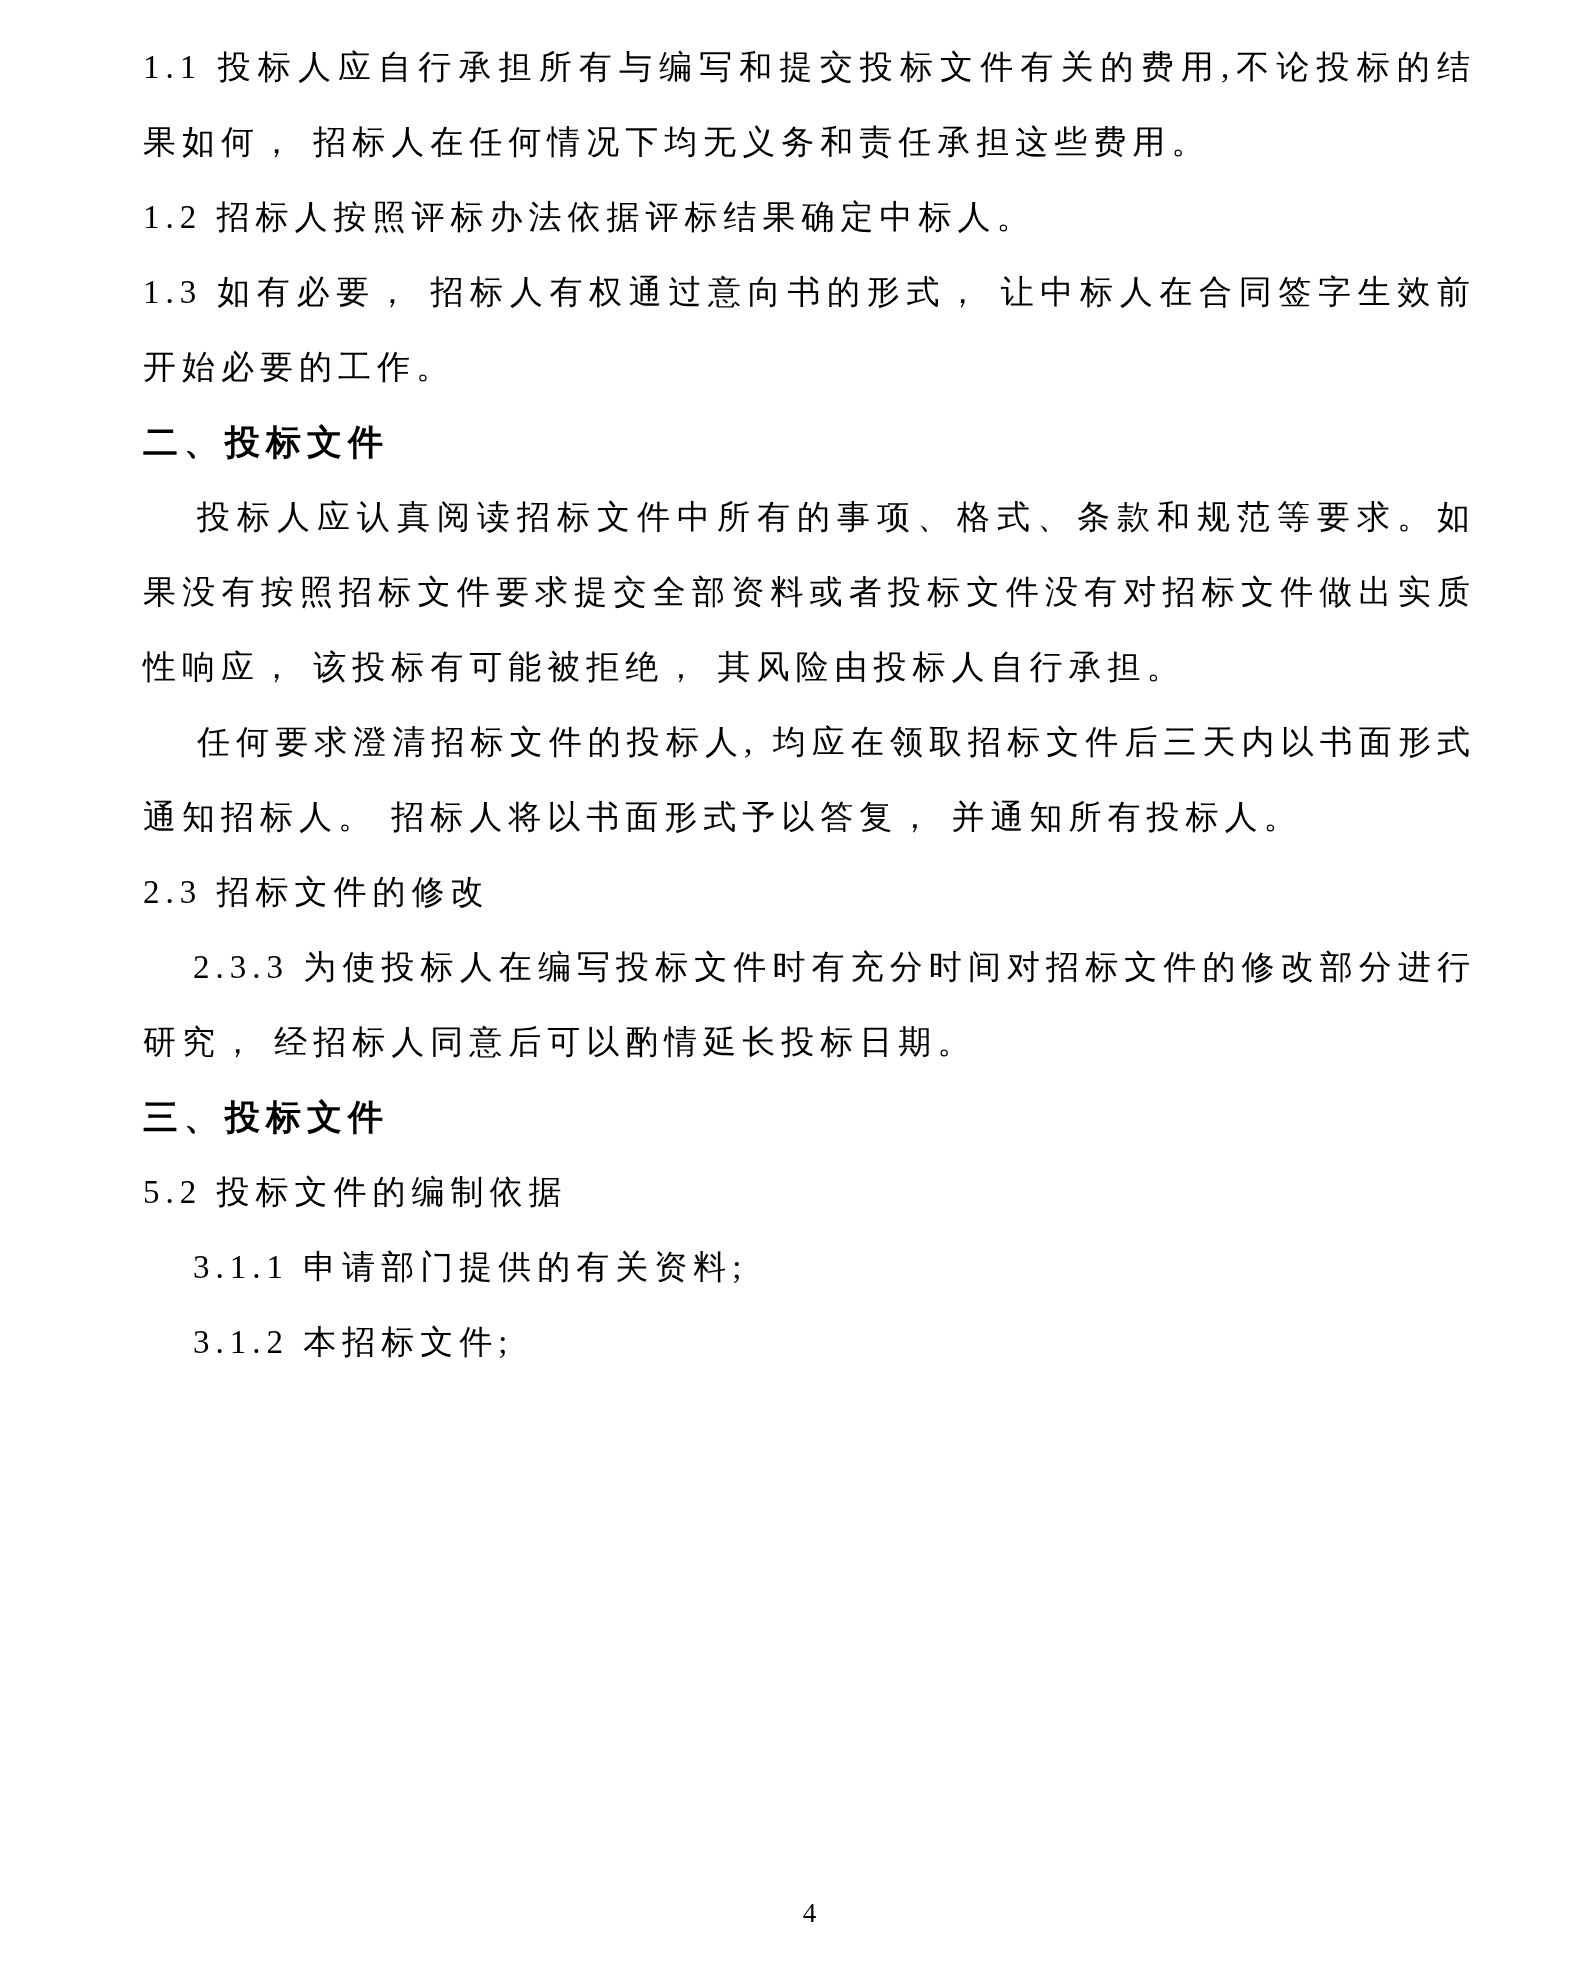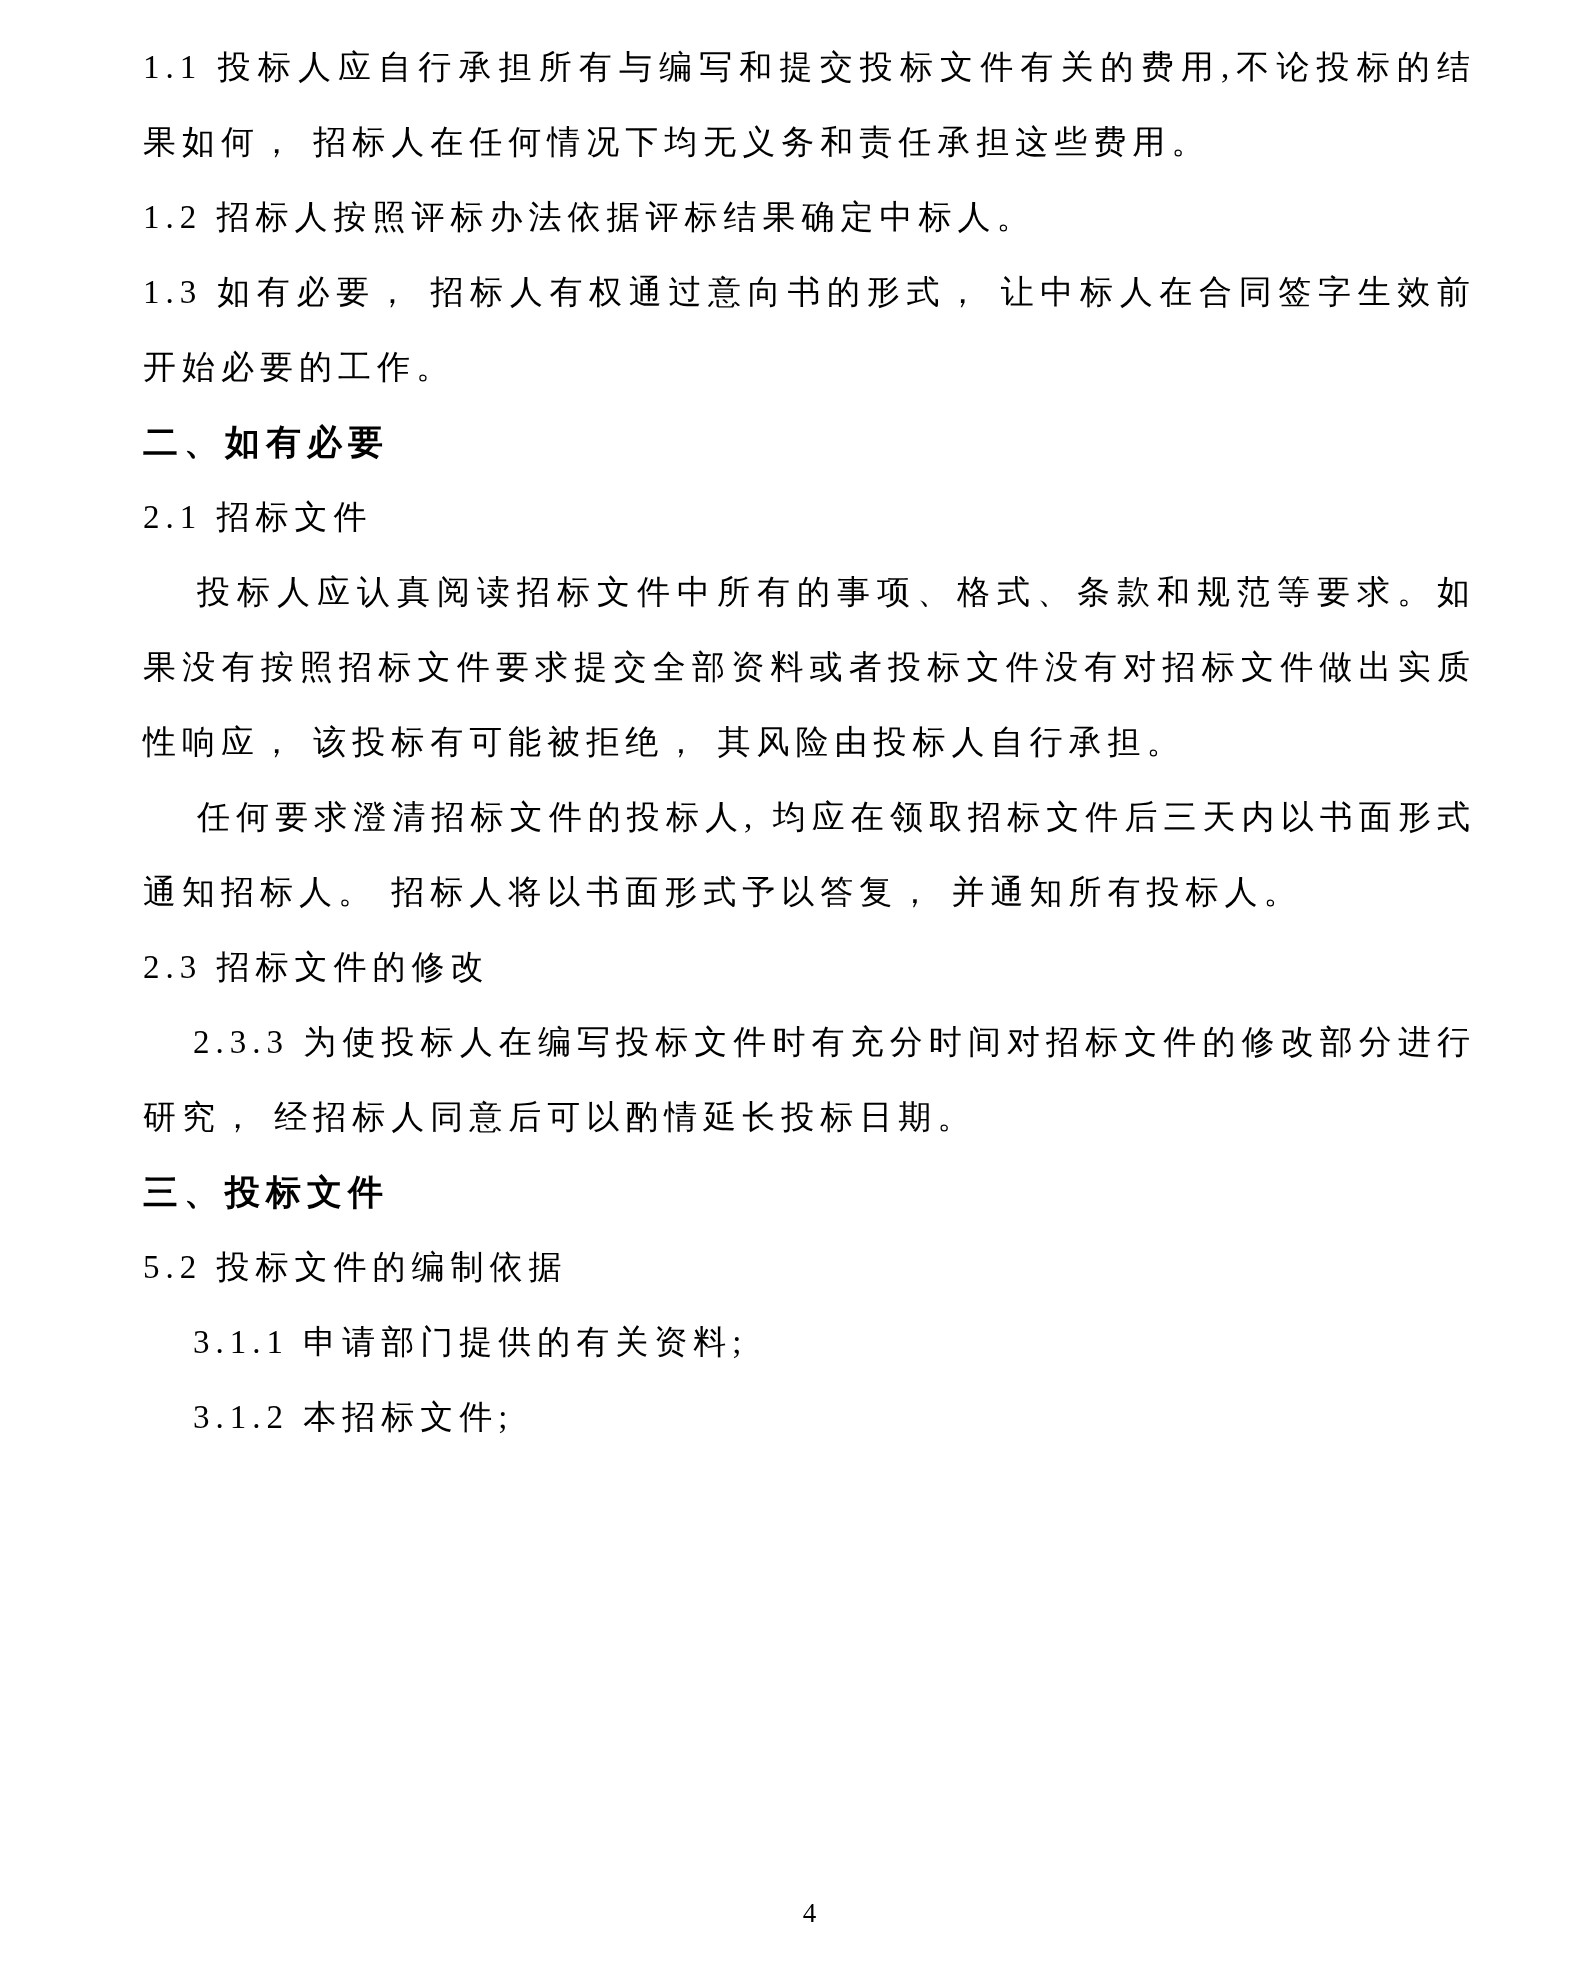--- a/index.html
+++ b/index.html
@@ -66,22 +66,21 @@
 </style>
 </head>
 <body>
 
 <div class="sheet">
   <div class="content" id="doc-content">
 
   <p class="item">1.1  投标人应自行承担所有与编写和提交投标文件有关的费用,不论投标的结果如何， 招标人在任何情况下均无义务和责任承担这些费用。</p>
       <p class="item">1.2  招标人按照评标办法依据评标结果确定中标人。</p>
       <p class="item">1.3  如有必要， 招标人有权通过意向书的形式， 让中标人在合同签字生效前开始必要的工作。</p>
-      <p class="heading">二、如有必要</p>
-      <p class="item">2.1 招标文件</p>
+      <p class="heading">二、投标文件</p>
       <p class="para">投标人应认真阅读招标文件中所有的事项、格式、条款和规范等要求。如果没有按照招标文件要求提交全部资料或者投标文件没有对招标文件做出实质性响应， 该投标有可能被拒绝， 其风险由投标人自行承担。</p>
       <p class="para">任何要求澄清招标文件的投标人, 均应在领取招标文件后三天内以书面形式通知招标人。 招标人将以书面形式予以答复， 并通知所有投标人。</p>
       <p class="item">2.3 招标文件的修改</p>
       <p class="sub">2.3.3 为使投标人在编写投标文件时有充分时间对招标文件的修改部分进行研究， 经招标人同意后可以酌情延长投标日期。</p>
       <p class="heading">三、投标文件</p>
       <p class="item">5.2 投标文件的编制依据</p>
       <p class="sub">3.1.1 申请部门提供的有关资料;</p>
       <p class="sub">3.1.2 本招标文件;</p>
     </div>
   <div class="footer">4</div>

